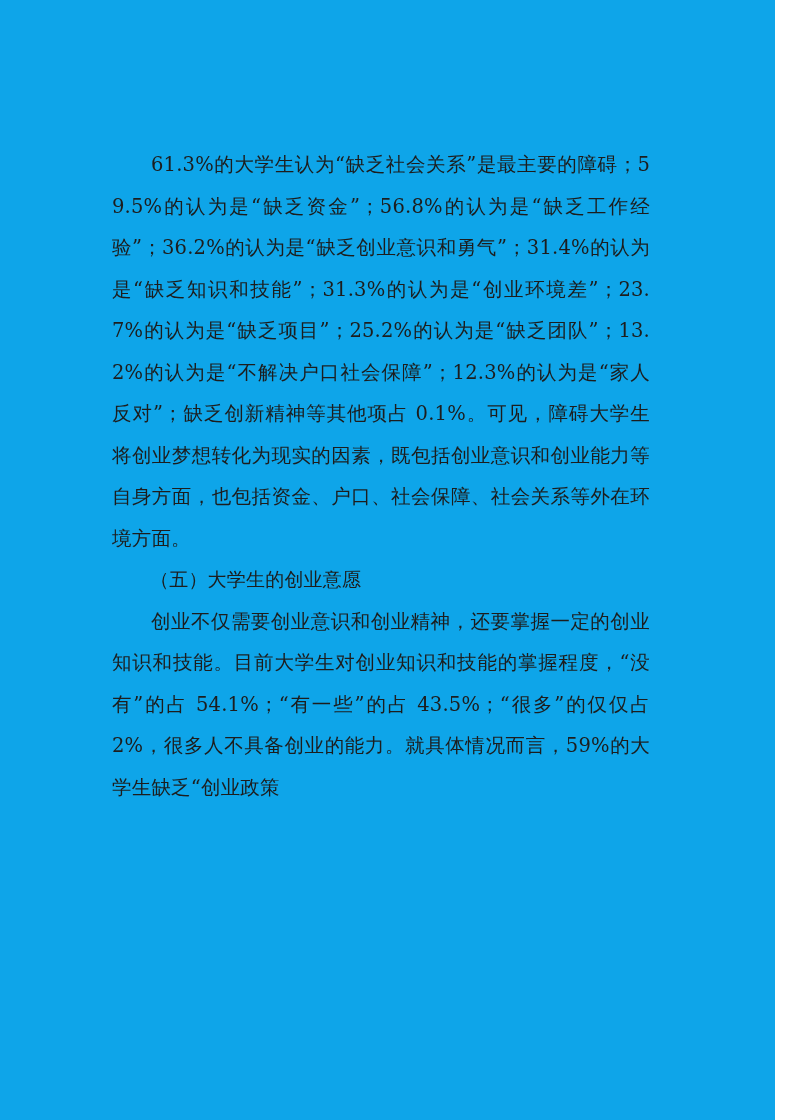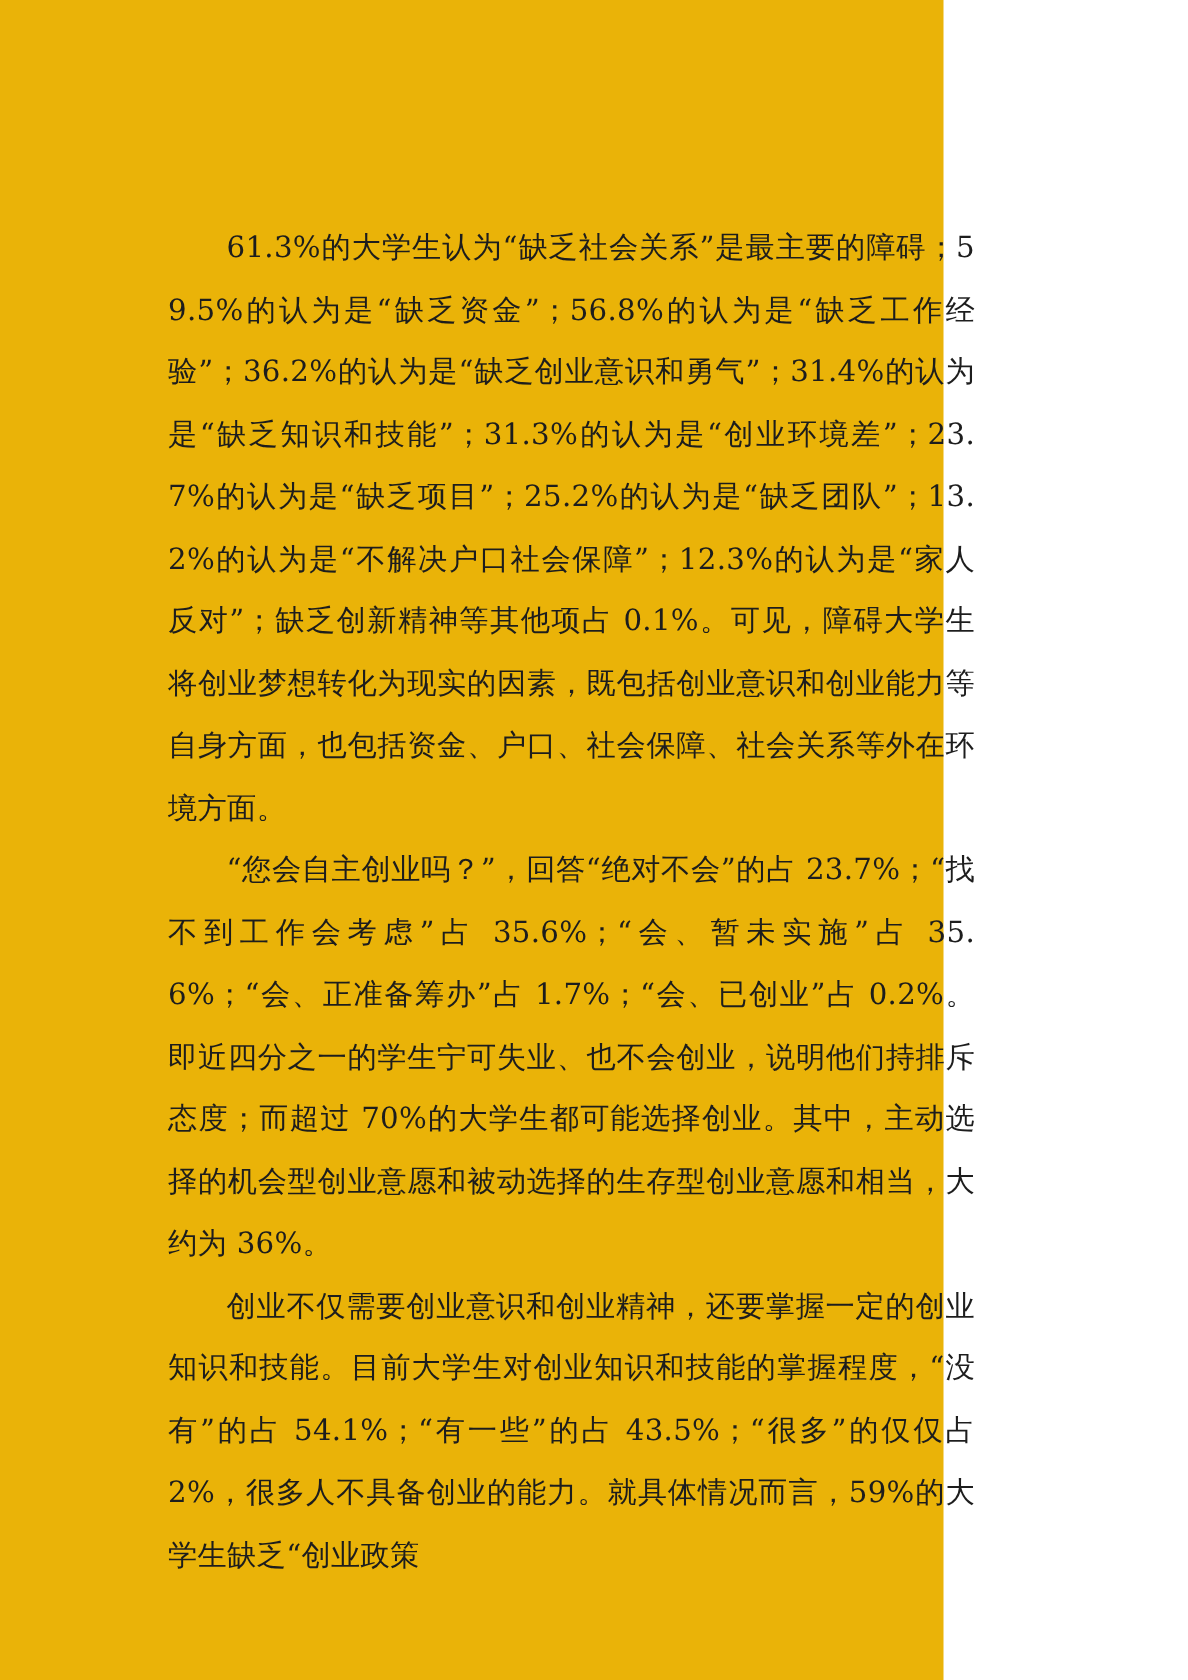--- a/index.html
+++ b/index.html
@@ -11,23 +11,23 @@
   body {
     width: 792px;
     height: 1120px;
     overflow: hidden;
     font-family: "DejaVu Serif", serif;
     color: #1a1a1a;
     -webkit-font-smoothing: antialiased;
   }
   .page {
     position: relative;
-    width: 629px;
+    width: 775px;
     height: 1120px;
-    background: #eab308;
+    background: #0ea5e9;
     box-sizing: border-box;
   }
   .content {
     position: absolute;
     left: 112px;
     top: 144px;
     width: 538px;
   }
   
   .para {
@@ -61,24 +61,24 @@
 </head>
 <body>
 
 <div class="page">
   <div class="content">
 
     <div class="block">
       <p class="para">61.3%的大学生认为“缺乏社会关系”是最主要的障碍；59.5%的认为是“缺乏资金”；56.8%的认为是“缺乏工作经验”；36.2%的认为是“缺乏创业意识和勇气”；31.4%的认为是“缺乏知识和技能”；31.3%的认为是“创业环境差”；23.7%的认为是“缺乏项目”；25.2%的认为是“缺乏团队”；13.2%的认为是“不解决户口社会保障”；12.3%的认为是“家人反对”；缺乏创新精神等其他项占 0.1%。可见，障碍大学生将创业梦想转化为现实的因素，既包括创业意识和创业能力等自身方面，也包括资金、户口、社会保障、社会关系等外在环境方面。</p>
     </div>
 
+    <div class="block">
+      <p class="heading">（五）大学生的创业意愿</p>
+    </div>
 
-    <div class="block">
-      <p class="para">“您会自主创业吗？”，回答“绝对不会”的占 23.7%；“找不到工作会考虑”占 35.6%；“会、暂未实施”占 35.6%；“会、正准备筹办”占 1.7%；“会、已创业”占 0.2%。即近四分之一的学生宁可失业、也不会创业，说明他们持排斥态度；而超过 70%的大学生都可能选择创业。其中，主动选择的机会型创业意愿和被动选择的生存型创业意愿和相当，大约为 36%。</p>
-    </div>
 
 
     <div class="block">
       <p class="para">创业不仅需要创业意识和创业精神，还要掌握一定的创业知识和技能。目前大学生对创业知识和技能的掌握程度，“没有”的占 54.1%；“有一些”的占 43.5%；“很多”的仅仅占 2%，很多人不具备创业的能力。就具体情况而言，59%的大学生缺乏“创业政策</p>
     </div>
 
   </div>
 </div>
 
 </body></html>

